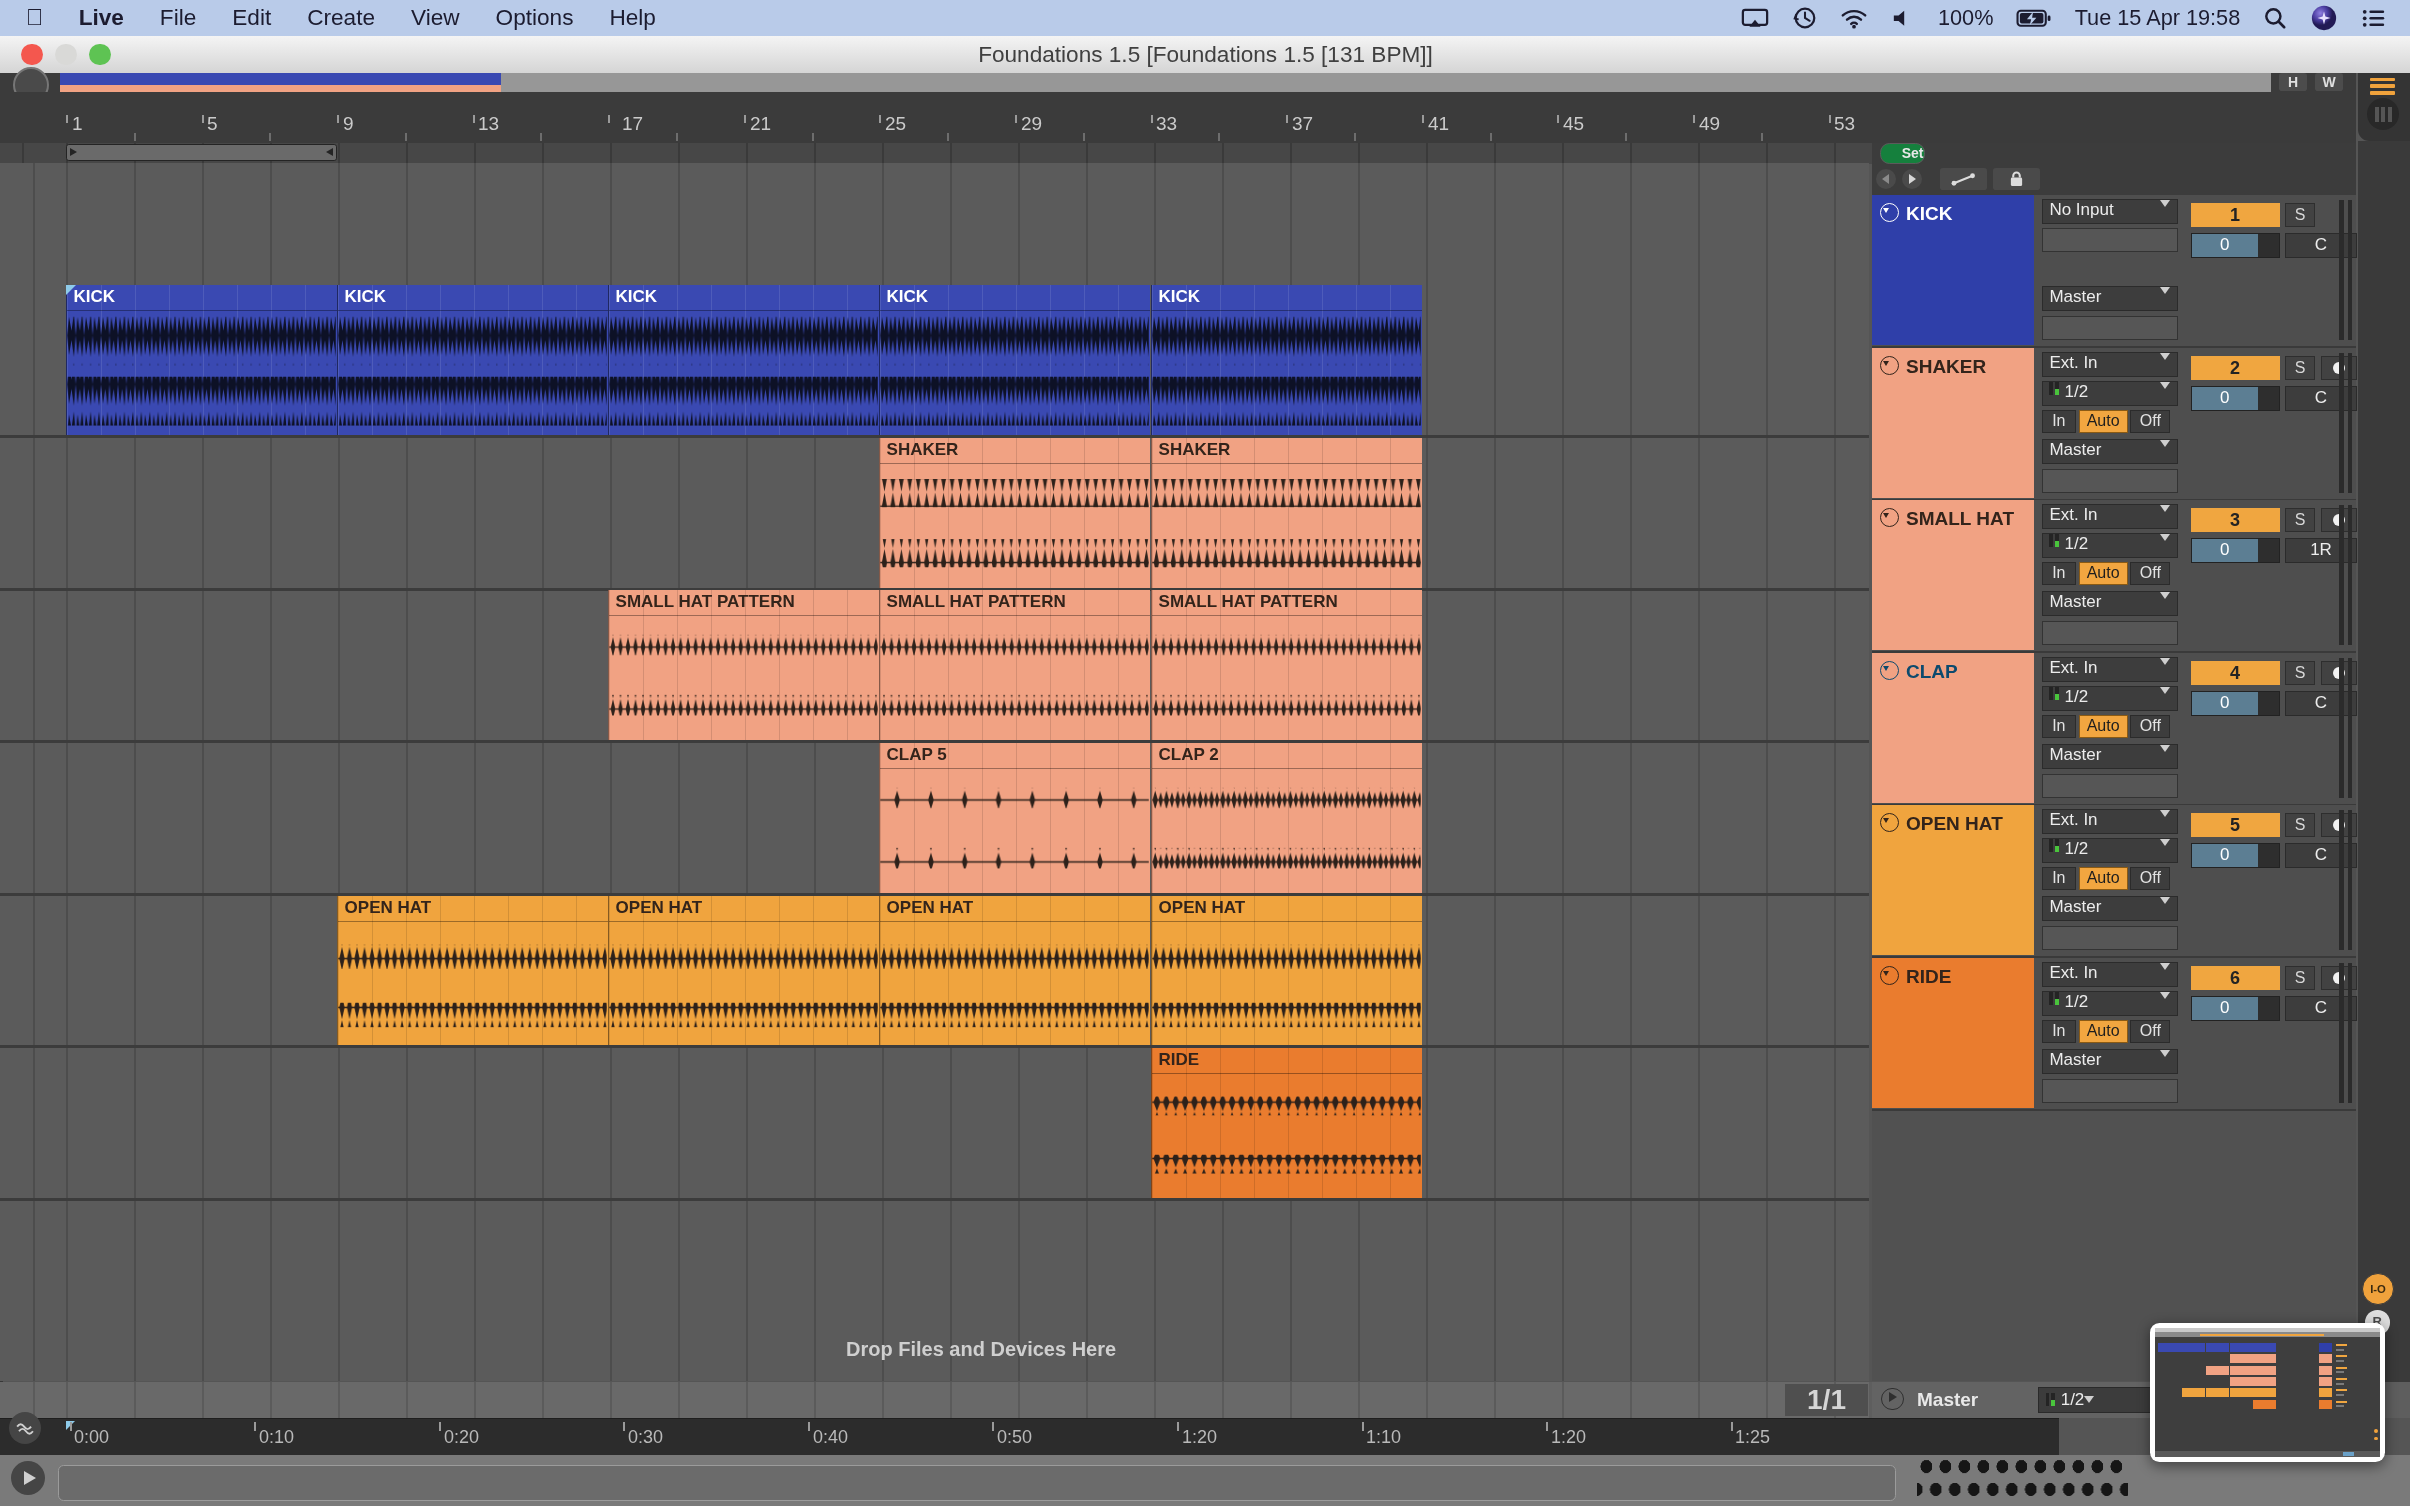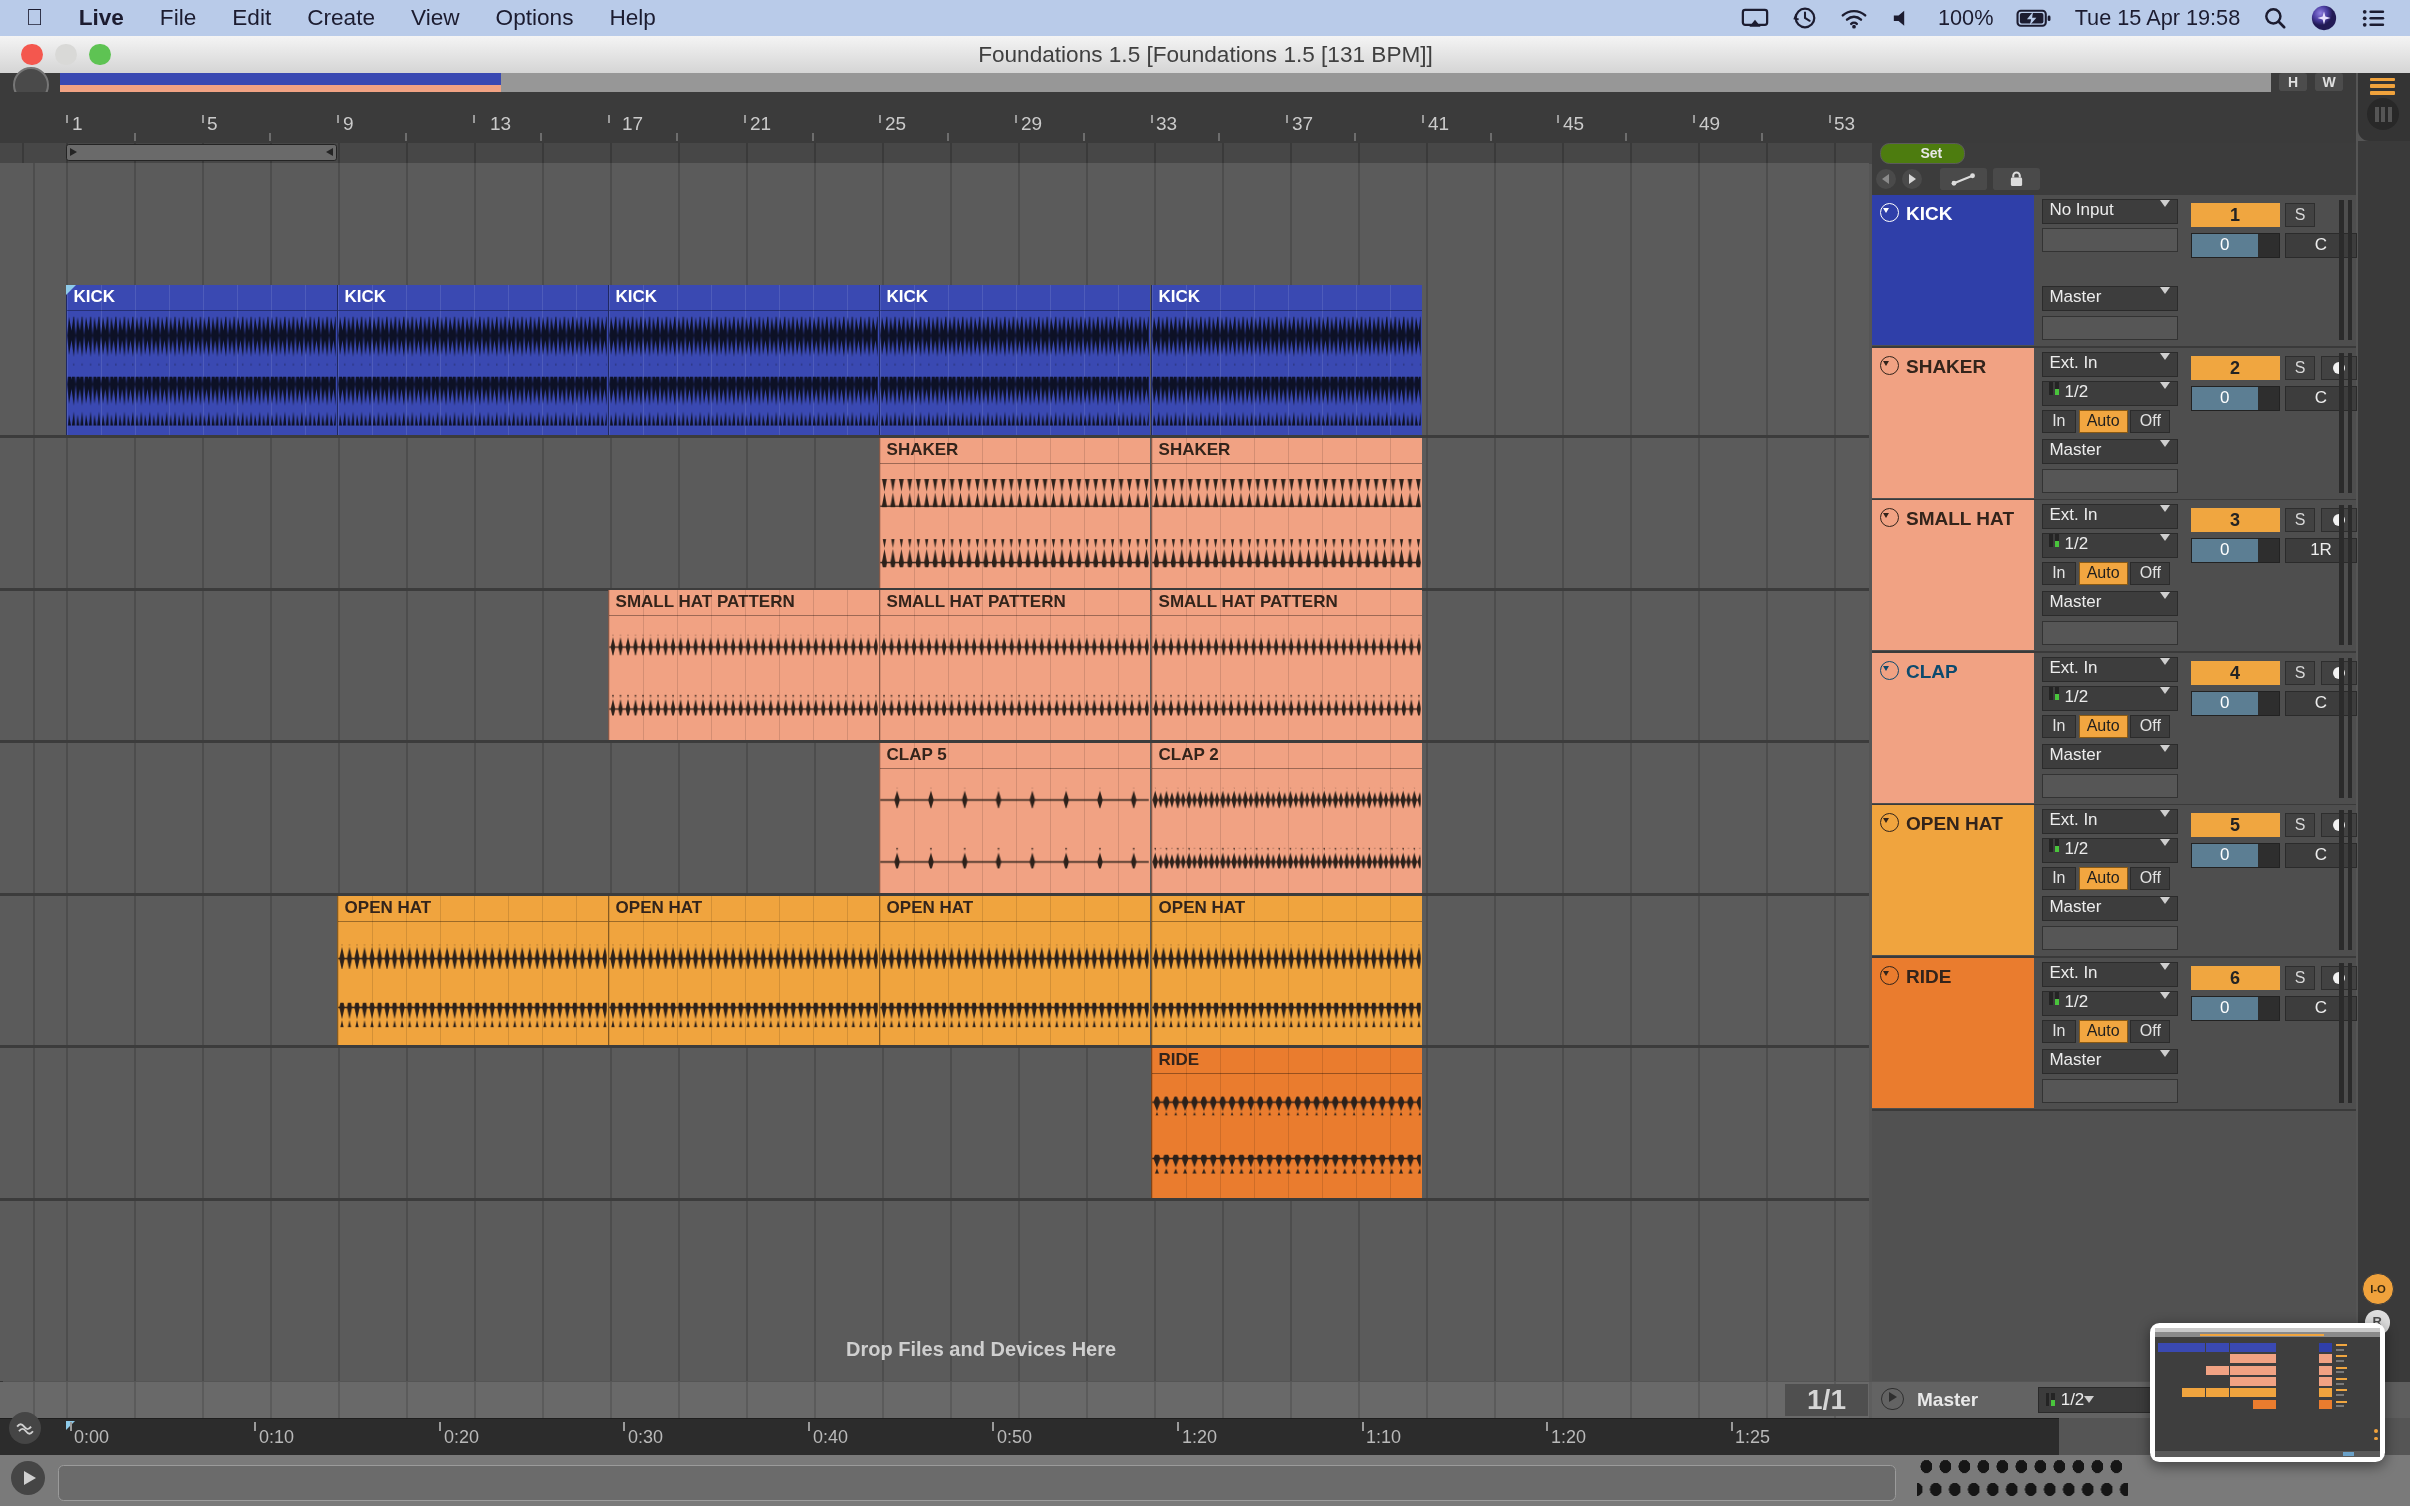--- a/index.html
+++ b/index.html
@@ -55,22 +55,22 @@
   .rowline{position:absolute;left:0;width:1869px;height:2.8px;background:#3c3c3c;}
   .clip{position:absolute;box-sizing:border-box;border-left:1.9px solid rgba(0,0,0,.45);overflow:hidden;}
   .clip-title{height:24.5px;line-height:24.5px;font-size:17px;font-weight:600;padding-left:6.6px;
               border-bottom:0.9px solid rgba(0,0,0,.35);white-space:nowrap;overflow:hidden;}
   .clip-body{position:relative;height:123px;}
   #drop-hint{position:absolute;font-size:20px;font-weight:bold;color:#cfcfcf;white-space:nowrap;}
   .flag{position:absolute;width:0;height:0;border-top:10.4px solid #8ecbea;border-right:10.4px solid transparent;}
 
   
   #panel-head{position:absolute;left:1872px;top:70px;width:484px;height:53px;background:#3c3c3c;}
-  #set-btn{position:absolute;left:7.5px;top:0px;width:43px;height:19px;background:#4d7c0f;border:0.9px solid #5b5b5b;
-           border-radius:9.4px;color:#e8e8e8;font-size:14px;font-weight:bold;text-align:left;line-height:19px;padding-left:40px;}
+  #set-btn{position:absolute;left:7.5px;top:0px;width:43px;height:19px;background:#15803d;border:0.9px solid #5b5b5b;
+           border-radius:9.4px;color:#e8e8e8;font-size:14px;font-weight:bold;text-align:right;line-height:19px;}
   .navcirc{position:absolute;top:26px;width:20px;height:20px;border-radius:50%;background:#4a4a4a;
            display:flex;align-items:center;justify-content:center;}
   .toolbtn{position:absolute;top:25.4px;width:47px;height:21.7px;background:#4a4a4a;border-radius:2.8px;
            display:flex;align-items:center;justify-content:center;}
   #panel{position:absolute;left:1872px;top:122px;width:484px;height:1186px;background:#515151;}
   .prow{position:absolute;left:0;width:484px;height:153px;box-sizing:border-box;border-bottom:2.8px solid #3a3a3a;background:#4e4e4e;}
   .thead{position:absolute;left:0;top:0;width:162px;height:150px;padding:7.5px 0 0 7.5px;box-sizing:border-box;}
   .tname{font-size:19px;font-weight:bold;display:inline-block;vertical-align:top;margin-left:7.5px;margin-top:0.9px;}
   .fold{display:inline-block;width:17px;height:17px;border:1.9px solid currentColor;border-radius:50%;position:relative;}
   .fold:after{content:"";position:absolute;left:2.8px;top:4.7px;border-left:3.8px solid transparent;border-right:3.8px solid transparent;border-top:5.6px solid currentColor;}
@@ -272,21 +272,21 @@
     <div class="hwbtn" style="left:2315px;">W</div>
 
     <div id="beat-ruler">
         <div class="bartick" style="left: 66px;"></div>
         <div class="barnum" style="left: 72px;">1</div>
         <div class="bartick" style="left: 202px;"></div>
         <div class="barnum" style="left: 207px;">5</div>
         <div class="bartick" style="left: 337px;"></div>
         <div class="barnum" style="left: 343px;">9</div>
         <div class="bartick" style="left: 473px;"></div>
-        <div class="barnum" style="left: 490px;">13</div>
+        <div class="barnum" style="left: 478px;">13</div>
         <div class="bartick" style="left: 608px;"></div>
         <div class="barnum" style="left: 614px; margin-left: 8px;">17</div>
         <div class="bartick" style="left: 744px;"></div>
         <div class="barnum" style="left: 750px;">21</div>
         <div class="bartick" style="left: 879px;"></div>
         <div class="barnum" style="left: 885px;">25</div>
         <div class="bartick" style="left: 1015px;"></div>
         <div class="barnum" style="left: 1021px;">29</div>
         <div class="bartick" style="left: 1151px;"></div>
         <div class="barnum" style="left: 1156px;">33</div>

